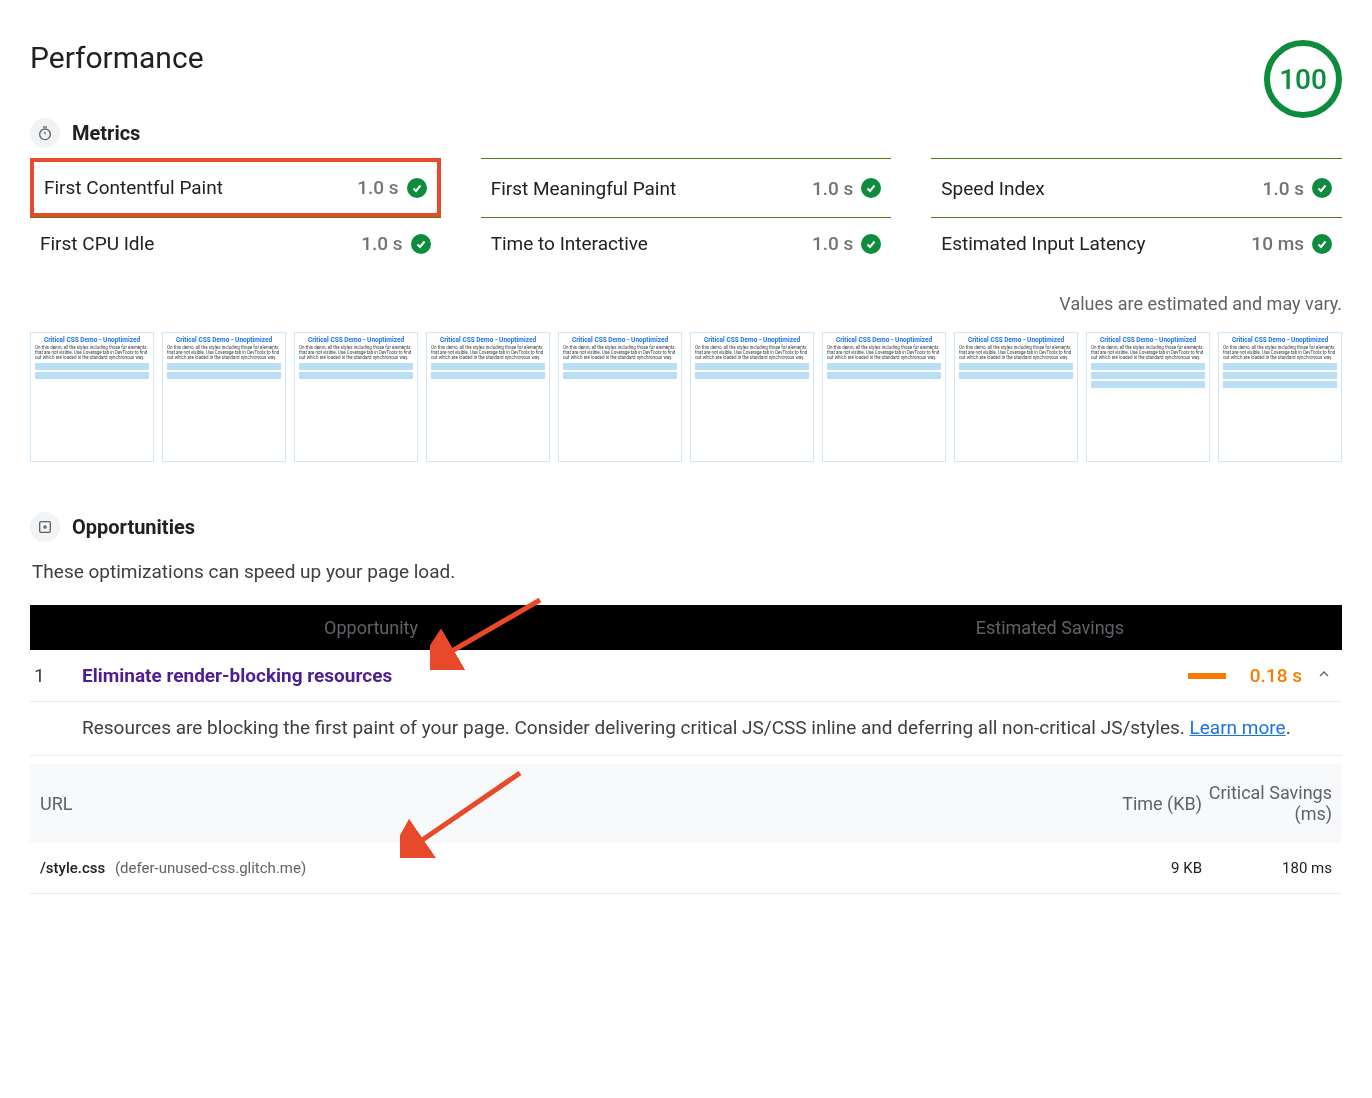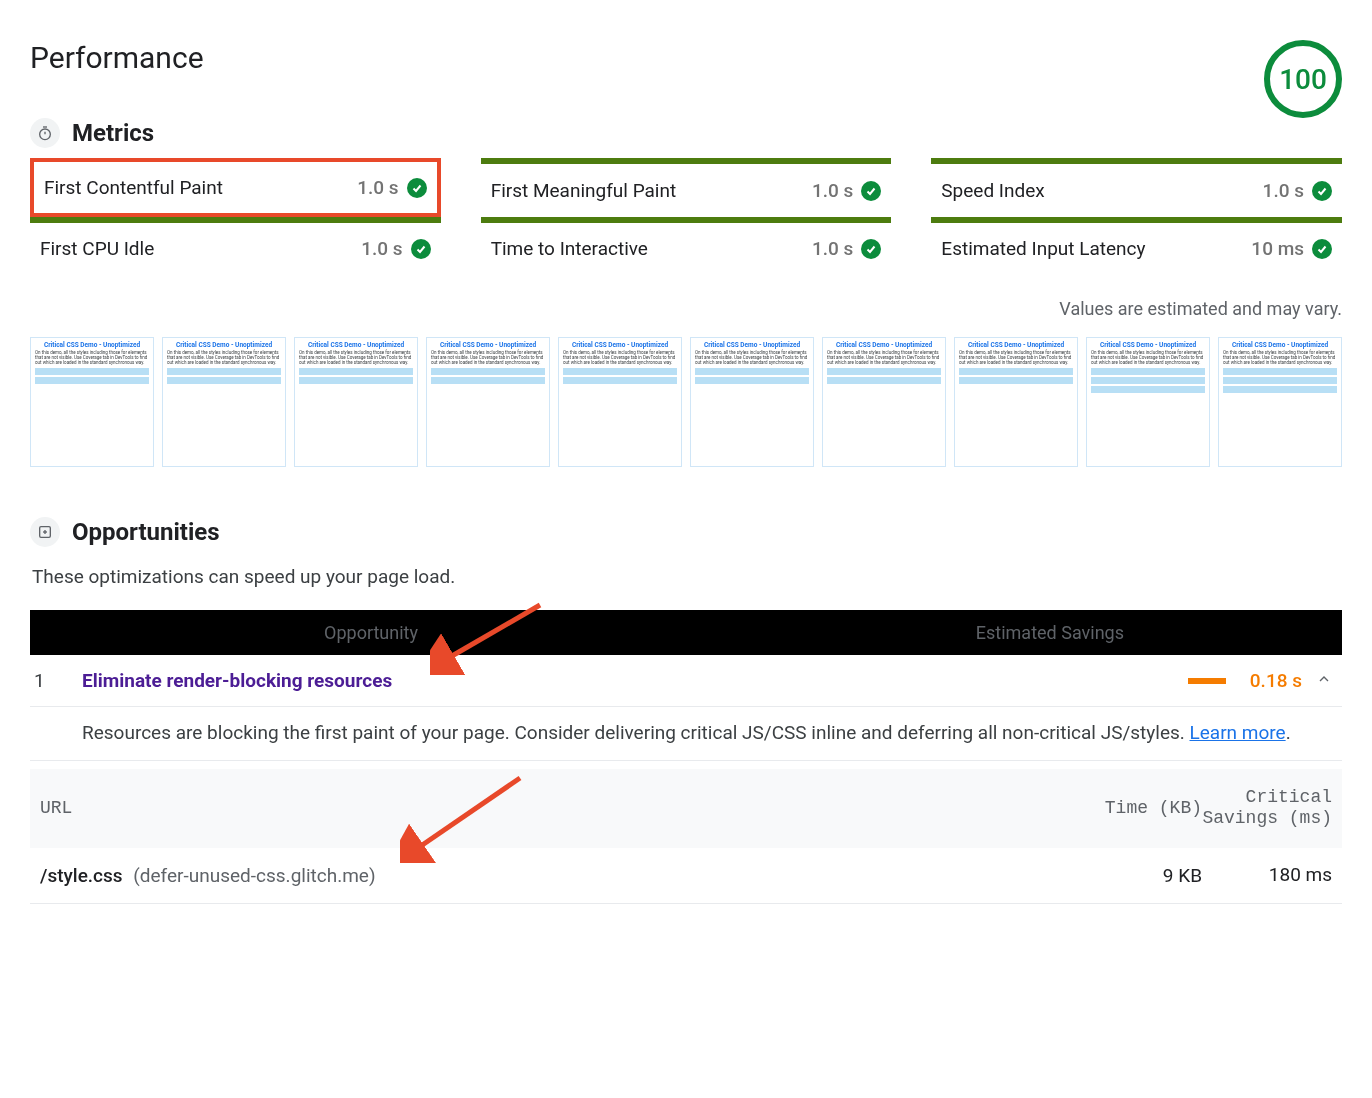--- a/index.html
+++ b/index.html
@@ -43,34 +43,34 @@
     width: 30px;
     height: 30px;
     border-radius: 50%;
     background: #f1f3f4;
     display: flex;
     align-items: center;
     justify-content: center;
     color: #5f6368;
   }
   .section-title {
-    font-size: 24px;
+    font-size: 20px;
     font-weight: 700;
   }
   .metrics-grid {
     display: grid;
     grid-template-columns: 1fr 1fr 1fr;
     gap: 0 40px;
   }
   .metric-row {
     display: flex;
     align-items: center;
     justify-content: space-between;
     padding: 14px 10px;
-    border-top: 6px solid #4d7c0f;
+    border-top: 1px solid #4d7c0f;
     font-size: 19px;
   }
   .metric-row.highlighted {
     border: 4px solid #e8492a;
     border-top: 4px solid #e8492a;
   }
   .metric-name { color: #202124; }
   .metric-value-wrap {
     display: flex;
     align-items: center;
@@ -187,29 +187,28 @@
   .url-table {
     margin-top: 8px;
   }
   .url-header {
     display: flex;
     background: #f8f9fa;
     padding: 18px 10px;
     color: #5f6368;
     font-size: 18px;
     align-items: center;
-    font-family: Liberation Mono, monospace;
   }
   .url-col-url { flex: 1; }
   .url-col-size { width: 130px; text-align: right; }
   .url-col-sav { width: 130px; text-align: right; line-height: 1.2; }
   .url-row {
     display: flex;
     padding: 16px 10px;
-    font-size: 19px;
+    font-size: 15px;
     align-items: center;
     border-bottom: 1px solid #e8eaed;
   }
   .url-path { font-weight: 500; color: #202124; }
   .url-host { color: #5f6368; margin-left: 6px; }
   .arrow {
     position: absolute;
     pointer-events: none;
   }
 </style>

